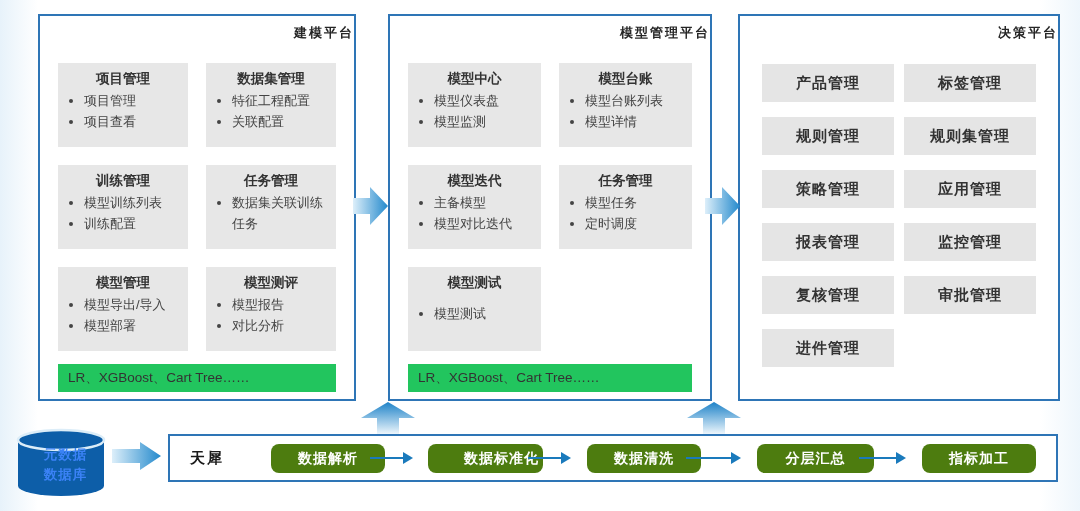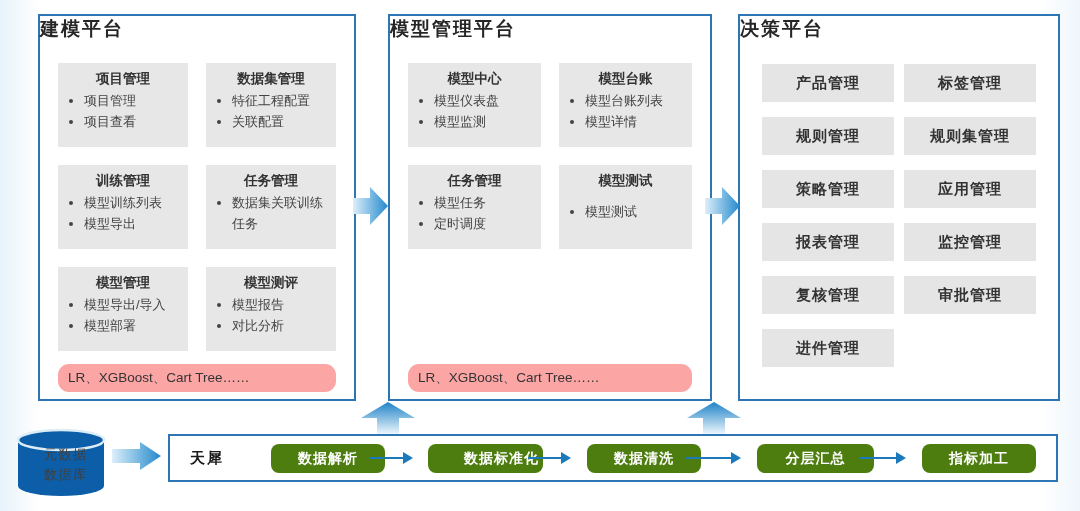--- a/index.html
+++ b/index.html
@@ -11,39 +11,39 @@
       #ffffff;
   }
   .stage-canvas { position:relative; width:1080px; height:511px; }
 
   
   .panel {
     position:absolute; top:14px; height:387px;
     background:#ffffff; border:2px solid #2e75b6;
   }
   .panel-title {
-    padding-top:0; text-align:left;
-    font-size:19px; font-weight:bold; color:#262626; letter-spacing:2px;
+    padding-top:8px; text-align:right;
+    font-size:13px; font-weight:bold; color:#262626; letter-spacing:2px;
   }
   .modules {
     position:absolute; left:18px; right:18px; top:47px;
     display:grid; grid-template-columns:1fr 1fr; gap:18px;
   }
   .module { background:#e7e7e7; height:84px; padding:7px 4px 4px 4px; }
   .module-title {
     text-align:center; font-size:13.5px; font-weight:bold; color:#333333;
     margin-bottom:3px;
   }
   .module ul { margin:0 0 0 22px; }
   .module li { font-size:13px; color:#444444; line-height:1.6; }
   .module.spaced ul { margin-top:12px; }
   .algo-bar {
     position:absolute; left:18px; right:18px; top:348px; height:28px;
-    background:#fca5a5; display:flex; align-items:center;
-    font-size:13.5px; color:#333333; padding-left:10px;border-radius:11px;
+    background:#22c55e; display:flex; align-items:center;
+    font-size:13.5px; color:#333333; padding-left:10px;
   }
 
   
   .decision-grid {
     position:absolute; left:22px; right:22px; top:48px;
     display:grid; grid-template-columns:1fr 1fr; gap:15px 10px;
   }
   .decision-btn {
     background:#e5e5e5; height:38px;
     display:flex; align-items:center; justify-content:center;
@@ -74,21 +74,21 @@
   .conn::after {
     content:""; position:absolute; right:-9px; top:-5px;
     border-left:10px solid #1a7abc;
     border-top:6px solid transparent; border-bottom:6px solid transparent;
   }
 
   
   .db { position:absolute; left:16px; top:428px; width:90px; height:70px; }
   .db-text {
     position:absolute; left:9px; right:0; top:17px; text-align:center;
-    color:#404040; font-size:13.5px; font-weight:normal; line-height:1.45;
+    color:#3b82f6; font-size:13.5px; font-weight:bold; line-height:1.45;
     letter-spacing:1px;
   }
 </style>
 </head>
 <body>
 
 <div class="stage-canvas">
 
   <svg width="0" height="0" style="position:absolute">
     <defs>
@@ -117,21 +117,21 @@
         <div class="module-title">数据集管理</div>
         <ul>
             <li>特征工程配置</li>
             <li>关联配置</li>
           </ul>
       </div>
       <div class="module">
         <div class="module-title">训练管理</div>
         <ul>
             <li>模型训练列表</li>
-            <li>模型导出</li>
+            <li>训练配置</li>
           </ul>
       </div>
       <div class="module">
         <div class="module-title">任务管理</div>
         <ul>
             <li>数据集关联训练任务</li>
           </ul>
       </div>
       <div class="module">
         <div class="module-title">模型管理</div>
@@ -159,20 +159,27 @@
         <ul>
             <li>模型仪表盘</li>
             <li>模型监测</li>
           </ul>
       </div>
       <div class="module">
         <div class="module-title">模型台账</div>
         <ul>
             <li>模型台账列表</li>
             <li>模型详情</li>
+          </ul>
+      </div>
+      <div class="module">
+        <div class="module-title">模型迭代</div>
+        <ul>
+            <li>主备模型</li>
+            <li>模型对比迭代</li>
           </ul>
       </div>
       <div class="module">
         <div class="module-title">任务管理</div>
         <ul>
             <li>模型任务</li>
             <li>定时调度</li>
           </ul>
       </div>
       <div class="module spaced">

